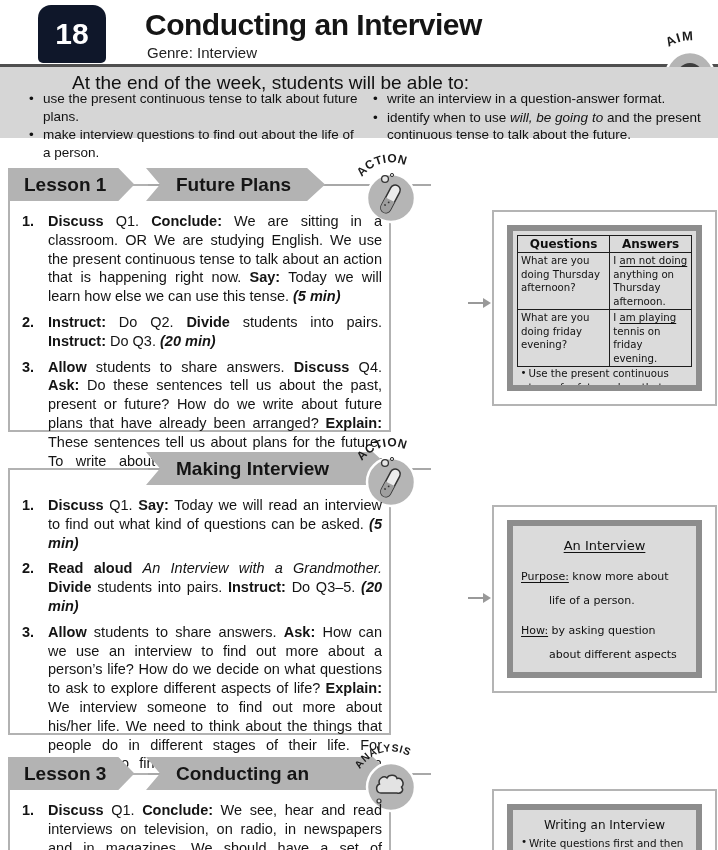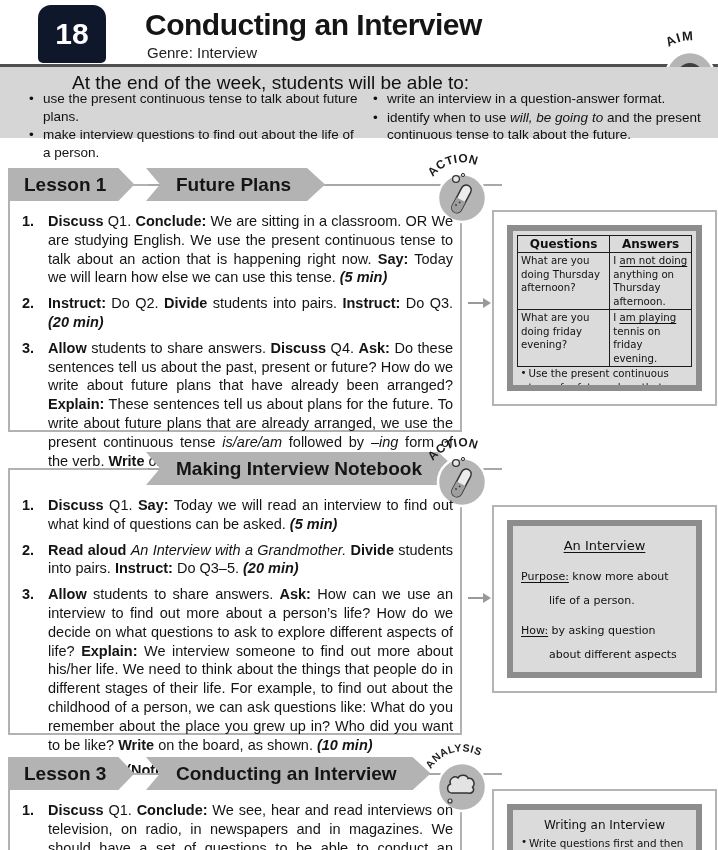--- a/index.html
+++ b/index.html
@@ -26,21 +26,21 @@
   
   .objectives { position:absolute; left:0; top:67px; width:718px; height:71px; background:#d6d6d6; }
   .obj-heading { position:absolute; left:28px; top:5px; font-size:19px; font-weight:normal;margin-left:44px; }
   .obj-col { position:absolute; top:23px; list-style:none; }
   .obj-col.left  { left:28px;  width:336px; }
   .obj-col.right { left:372px; width:332px; }
   .obj-item { position:relative; padding-left:15px; font-size:13.5px; line-height:17.5px; margin-bottom:1px; }
   .obj-item .dot { position:absolute; left:1px; top:0; }
 
   
-  .lesson { position:absolute; left:8px; width:454px; }
+  .lesson { position:absolute; left:8px; width:383px; }
   #lesson-0 { top:168px; height:264px; }
   #lesson-1 { top:452px; height:283px; }
   #lesson-2 { top:757px; height:260px; }
   .lesson-box { position:absolute; left:0; top:16px; right:0; bottom:0; border:2px solid #b2b2b2; background:#fff; }
   .connector { position:absolute; left:140px; right:-40px; top:16px; height:2px; background:#a8a8a8; }
   .lesson-label {
     position:absolute; left:0; top:0; height:33px; line-height:33px;
     padding:0 28px 0 16px; background:#b3b3b3;
     font-size:19px; font-weight:bold; color:#151515;
     clip-path:polygon(0 0, calc(100% - 16px) 0, 100% 50%, calc(100% - 16px) 100%, 0 100%);

